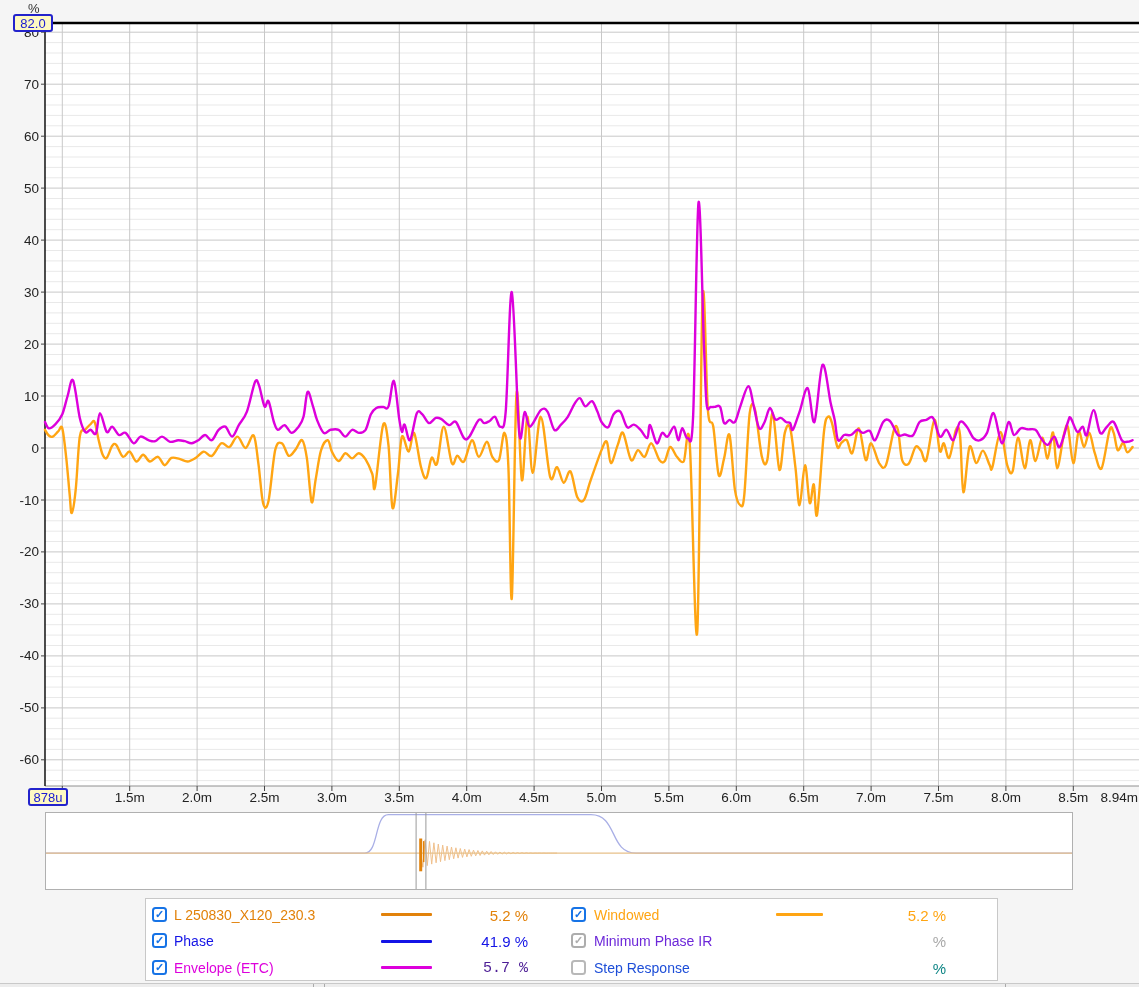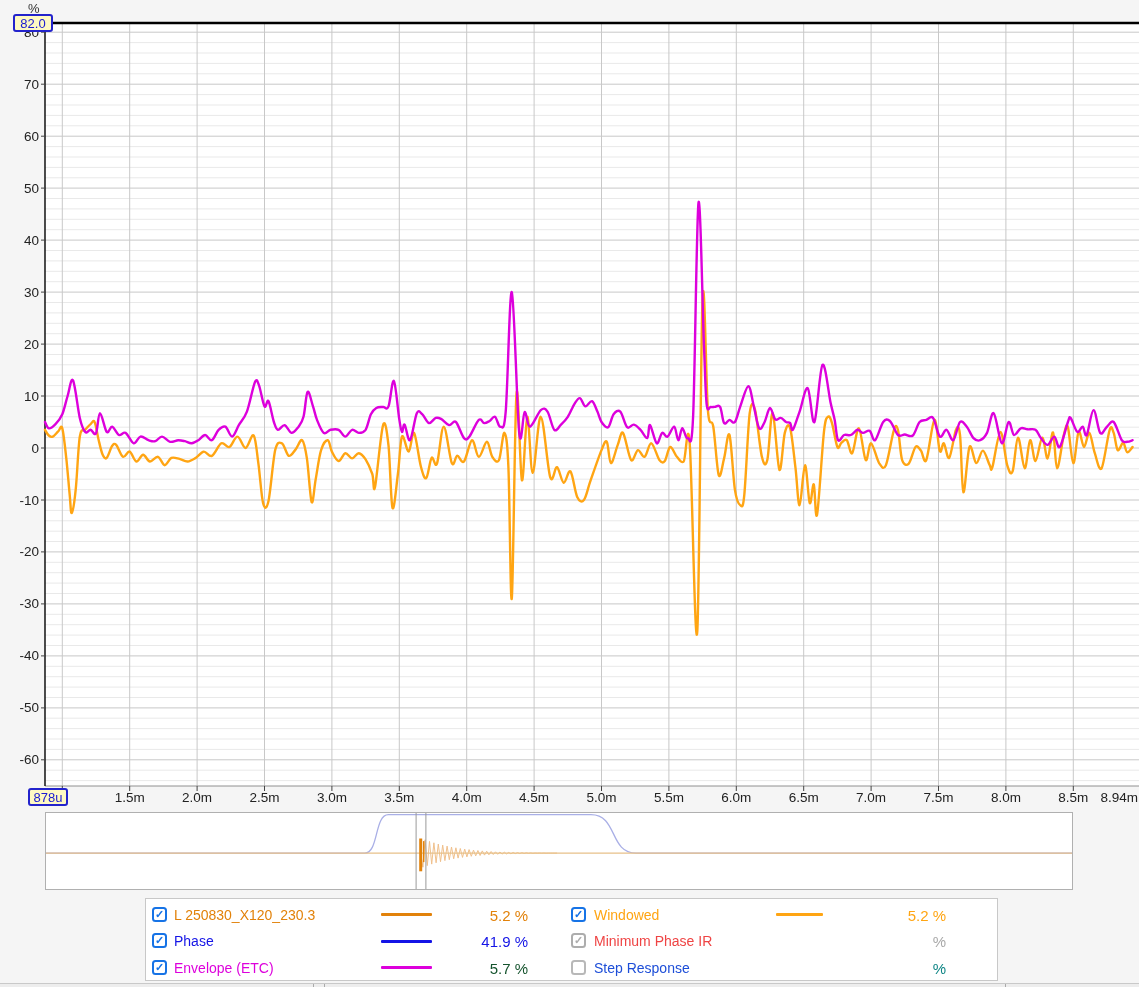--- a/index.html
+++ b/index.html
@@ -209,27 +209,27 @@
       <div class="lg-label" style="left: 28px; top: 7.5px; color: rgb(226, 130, 10);">L 250830_X120_230.3</div>
       <div class="lg-line" style="left: 235px; width: 51px; top: 14px; background: rgb(226, 130, 10);"></div>
       <div class="lg-value" style="left: 290px; width: 92px; top: 7.5px; color: rgb(226, 130, 10);">5.2 %</div>
       <div class="cb on" style="left: 6px; top: 34px;">✓</div>
       <div class="lg-label" style="left: 28px; top: 34px; color: rgb(20, 20, 230);">Phase</div>
       <div class="lg-line" style="left: 235px; width: 51px; top: 40.5px; background: rgb(20, 20, 230);"></div>
       <div class="lg-value" style="left: 290px; width: 92px; top: 34px; color: rgb(20, 20, 230);">41.9 %</div>
       <div class="cb on" style="left: 6px; top: 60.5px;">✓</div>
       <div class="lg-label" style="left: 28px; top: 60.5px; color: rgb(221, 0, 220);">Envelope (ETC)</div>
       <div class="lg-line" style="left: 235px; width: 51px; top: 67px; background: rgb(221, 0, 220);"></div>
-      <div class="lg-value" style="left: 290px; width: 92px; top: 60.5px; color: #14532d;">5.7 %</div>
+      <div class="lg-value" style="left: 290px; width: 92px; top: 60.5px; color: #4c1d95; font-family: Liberation Mono, monospace;">5.7 %</div>
       <div class="cb on" style="left: 425px; top: 7.5px;">✓</div>
       <div class="lg-label" style="left: 448px; top: 7.5px; color: rgb(255, 165, 19);">Windowed</div>
       <div class="lg-line" style="left: 630px; width: 47px; top: 14px; background: rgb(255, 165, 19);"></div>
       <div class="lg-value" style="left: 700px; width: 100px; top: 7.5px; color: rgb(255, 165, 19);">5.2 %</div>
       <div class="cb on-dis" style="left: 425px; top: 34px;">✓</div>
-      <div class="lg-label" style="left: 448px; top: 34px; color: #ef4444;">Minimum Phase IR</div>
+      <div class="lg-label" style="left: 448px; top: 34px; color: #6d28d9;">Minimum Phase IR</div>
       <div class="lg-value" style="left: 700px; width: 100px; top: 34px; color: rgb(169, 169, 169);">%</div>
       <div class="cb off" style="left: 425px; top: 60.5px;"></div>
       <div class="lg-label" style="left: 448px; top: 60.5px; color: #1d4ed8;">Step Response</div>
       <div class="lg-value" style="left: 700px; width: 100px; top: 60.5px; color: rgb(14, 133, 133);">%</div>
     </div>
   <div id="bottom-bar">
       <div class="bar-mark" style="left: 313px;"></div>
       <div class="bar-mark" style="left: 324px;"></div>
       <div class="bar-mark" style="left: 1005px;"></div>
     </div>

